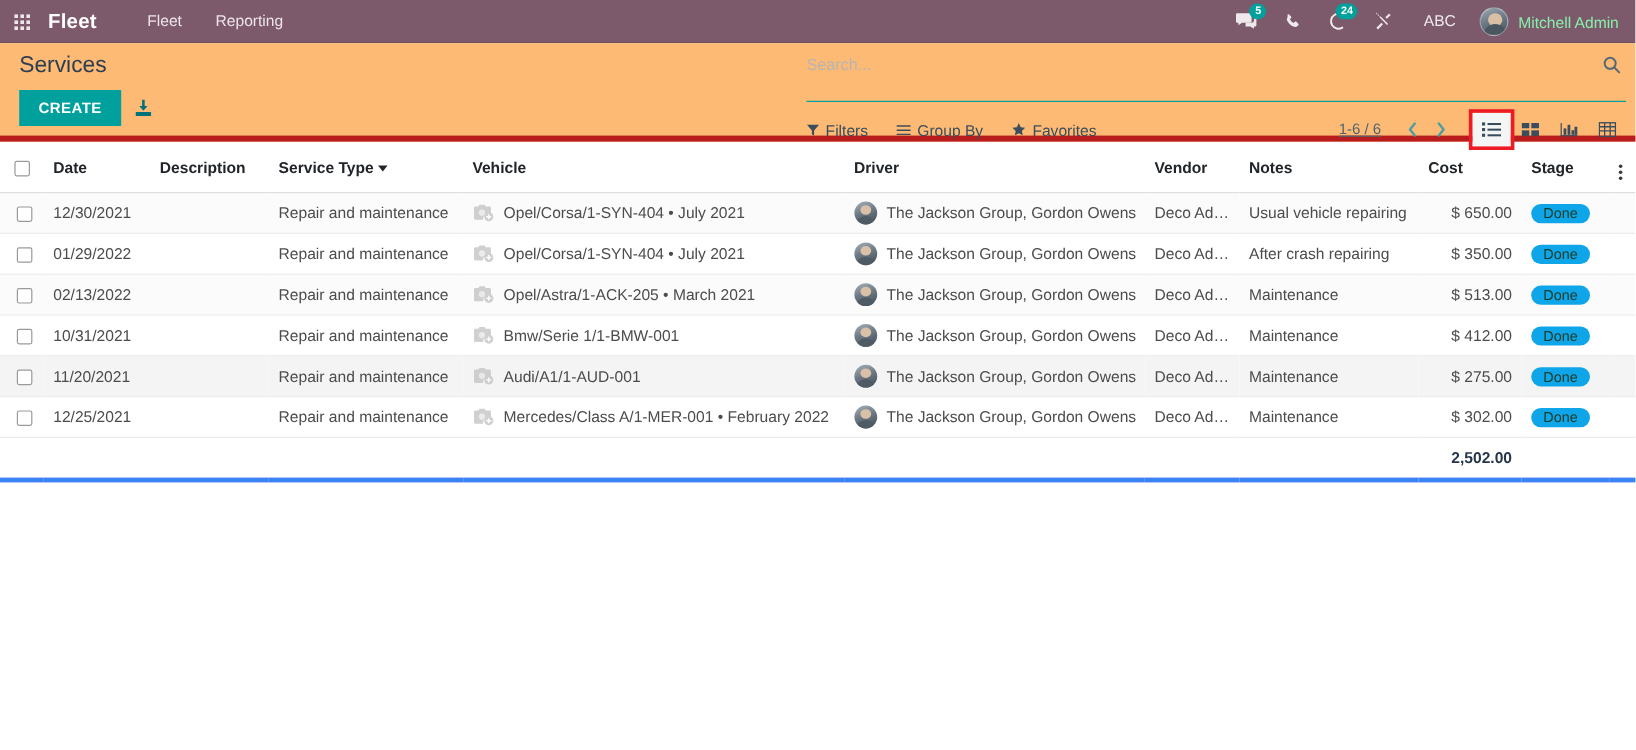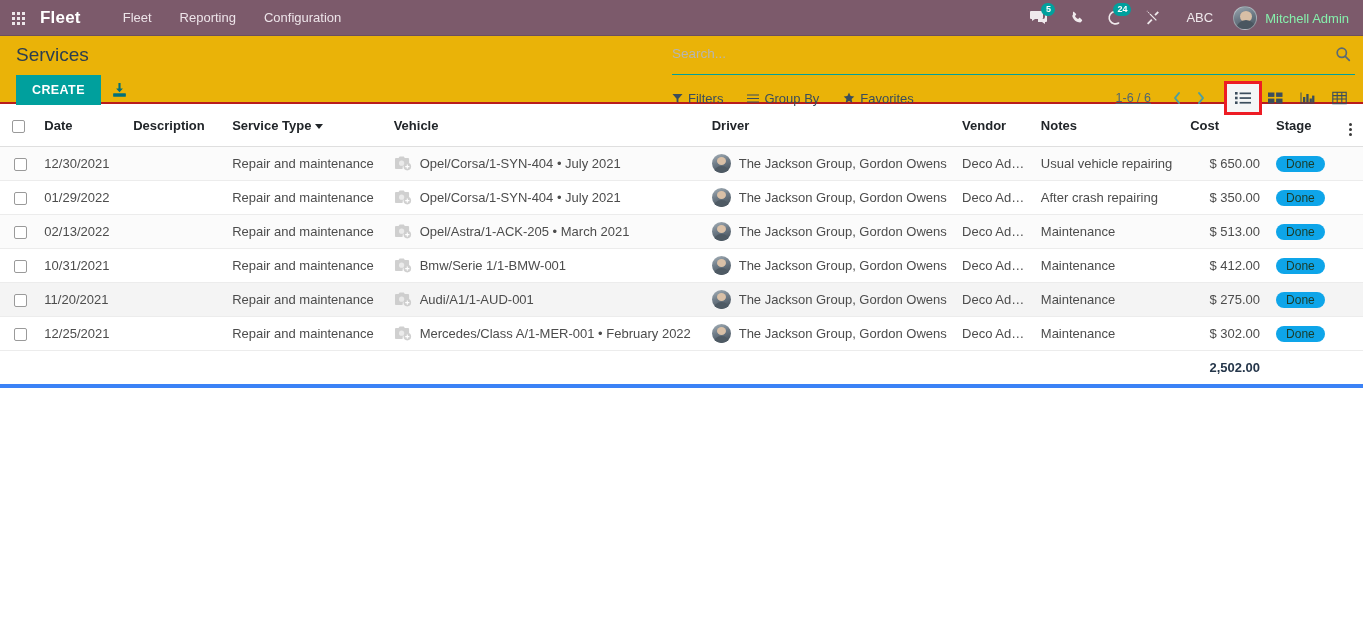--- a/index.html
+++ b/index.html
@@ -82,25 +82,25 @@
   }
   .avatar-nav::after {
     content:""; position:absolute; left:2px; bottom:-3px;
     width:20px; height:12px; border-radius:10px 10px 0 0;
     background:#4a5660;
   }
   .user-name { font-size: 13px; color: #86efac; white-space: nowrap; }
 
   
   #control-panel {
-    background: #eab308;
-    border-bottom: 2px solid #b91c1c;
+    background: #fdba74;
+    border-bottom: 5px solid #b91c1c;
     padding: 0;
     position: relative;
-    height: 68px;
+    height: 82px;
   }
   .cp-left {
     position: absolute; left: 16px; top: 8px;
   }
   .page-title {
     font-size: 19px; color: #2C3E50; font-weight: normal;
     margin: 0 0 9px 0; line-height: 22px;
   }
   .cp-actions { display: flex; align-items: center; gap: 10px; }
   .btn-create {
@@ -114,21 +114,21 @@
     color: #00707B; cursor: pointer; display: flex; align-items: center;
   }
 
   
   .cp-right {
     position: absolute; left: 672px; right: 8px; top: 8px;
   }
   .search-wrap {
     display: flex; align-items: center;
     border-bottom: 1px solid #00A09D;
-    padding-bottom: 11px; margin-bottom: 0;
+    padding-bottom: 21px; margin-bottom: 0;
   }
   .search-input {
     flex: 1; border: none; outline: none;
     font-size: 13.5px; color: #4a4a4a;
     font-family: "Liberation Sans", sans-serif;
     background: transparent; padding: 2px 0;
   }
   .search-input::placeholder { color: #b5b5b5; }
   .search-btn {
     background: none; border: none; cursor: pointer;
@@ -265,21 +265,20 @@
         <i></i>
         <i></i>
         <i></i>
         <i></i>
       </div>
   </div>
   <div class="brand">Fleet</div>
 
   <div class="menu-item">Fleet</div>
   <div class="menu-item">Reporting</div>
-  <div class="menu-item">Configuration</div>
 
   <div class="nav-spacer"></div>
 
   <div class="sys-icon">
     <svg width="18" height="16" viewBox="0 0 18 16" fill="currentColor">
       <path d="M1 1h11a1 1 0 0 1 1 1v6a1 1 0 0 1-1 1H5L2 11V9H1a1 1 0 0 1-1-1V2a1 1 0 0 1 1-1z"></path>
       <path d="M15 5h1a1 1 0 0 1 1 1v5a1 1 0 0 1-1 1h-1v2l-3-2H8V9h5a2 2 0 0 0 2-2V5z"></path>
     </svg>
     <span class="badge-count">5</span>
   </div>

